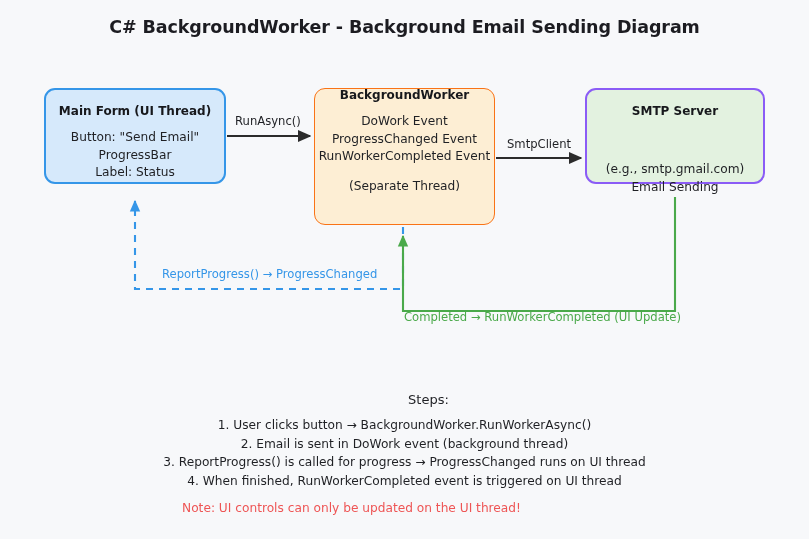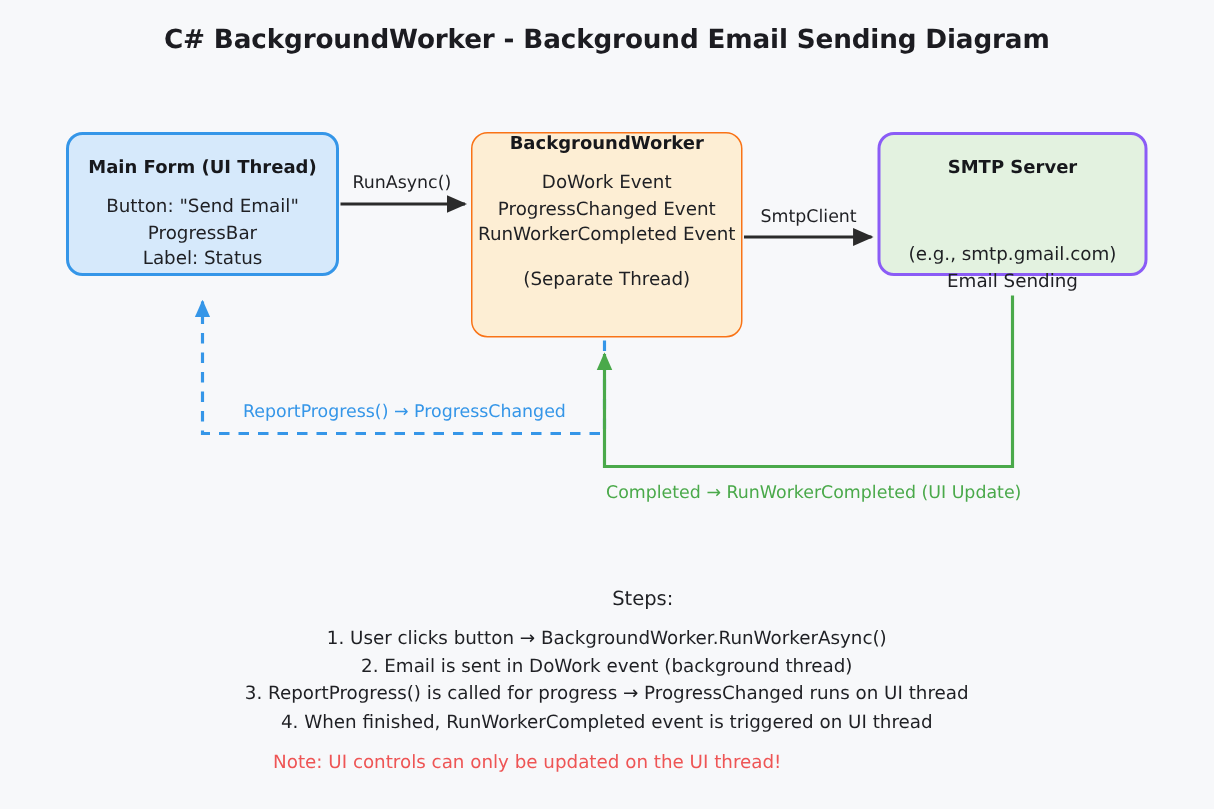--- a/index.html
+++ b/index.html
@@ -117,21 +117,21 @@
     left: 507px;
     top: 137px;
   }
   #label-reportprogress {
     left: 162px;
     top: 267px;
     color: #3596e8;
   }
   #label-completed {
     left: 404px;
-    top: 321px;
+    top: 310px;
     color: #4aa94a;
   }
 
   
   .steps-heading {
     position: absolute;
     left: 0;
     top: 392px;
     width: 809px;
     text-align: center;

